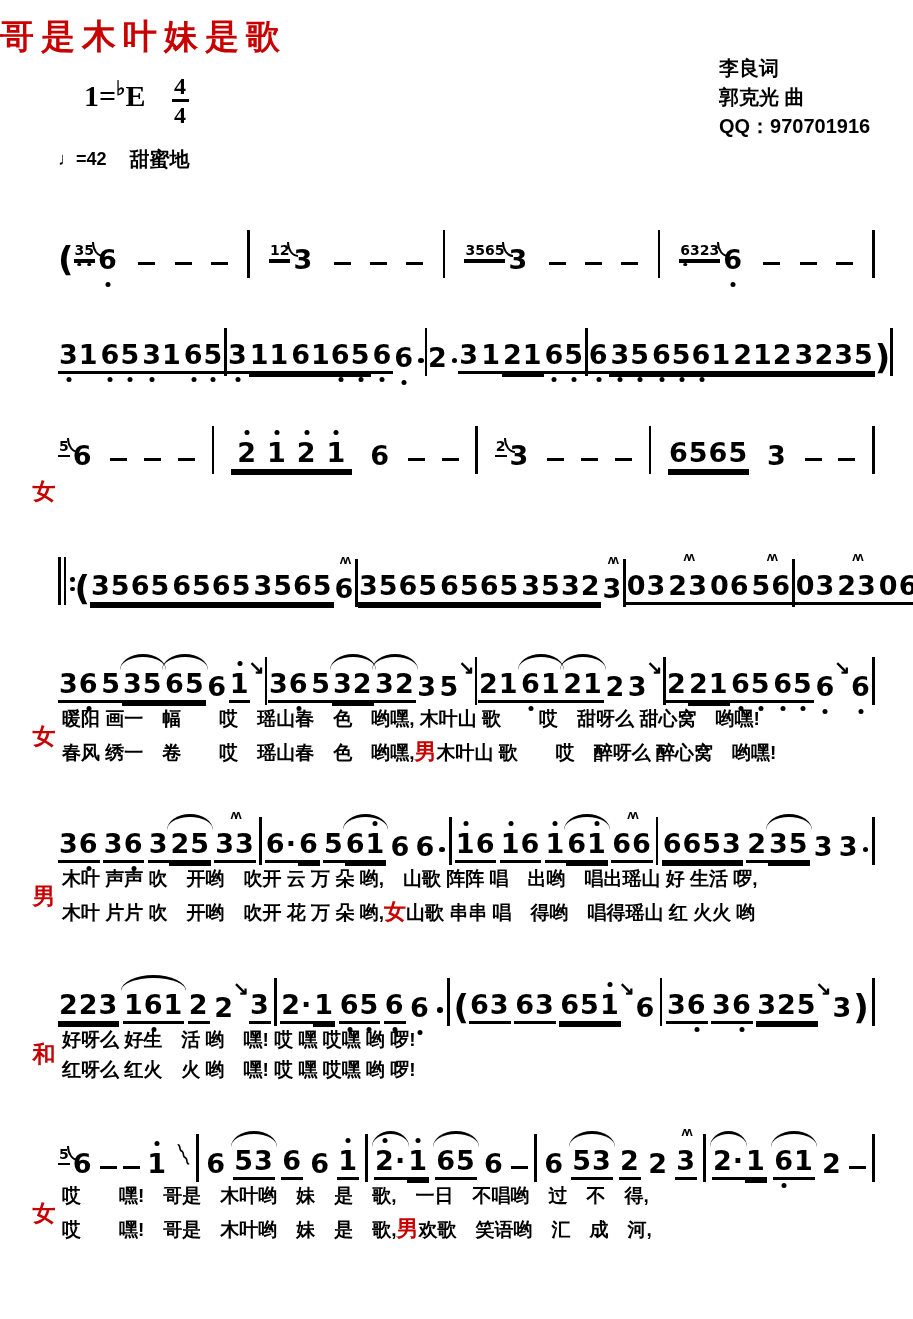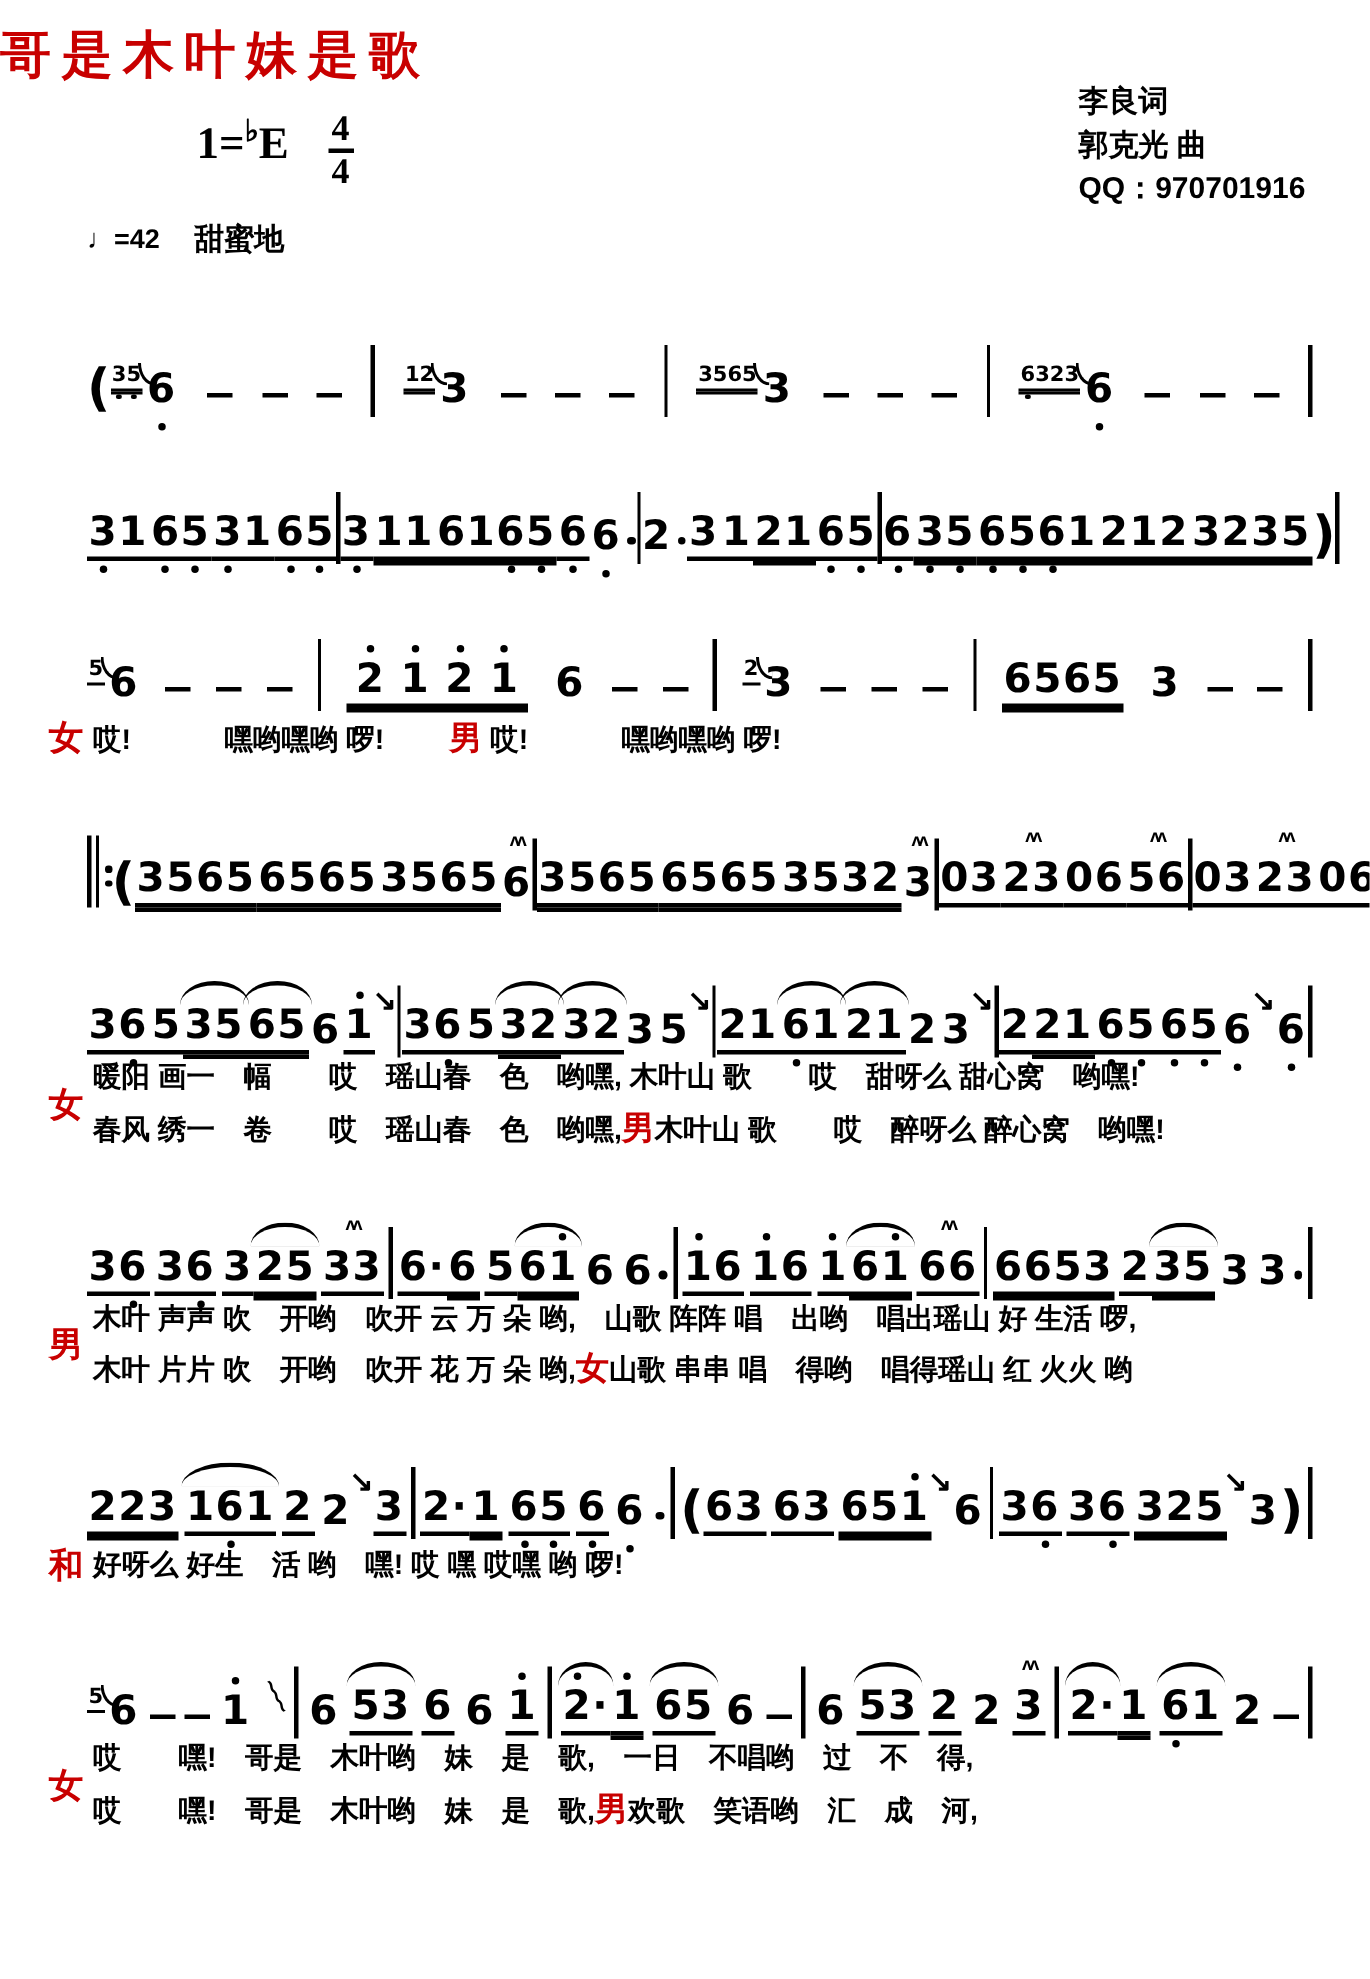--- a/index.html
+++ b/index.html
@@ -5,21 +5,21 @@
   html,body{margin:0;padding:0;background:#fff;}
   body{width:913px;height:1319px;overflow:hidden;font-family:"Liberation Sans",sans-serif;color:#000;}
   .page{position:relative;width:913px;height:1319px;}
 
   
   .title{margin-top:14px;text-align:left;font-size:34px;font-weight:700;letter-spacing:7px;color:#c80000;
          font-family:"Liberation Serif",serif;}
   .hdr{position:relative;height:118px;}
   .keysig{position:absolute;left:84px;top:18px;display:flex;align-items:flex-start;
           font-family:"Liberation Serif",serif;font-weight:700;}
-  .keytxt{font-size:30px;line-height:1;margin-left:47px;}
+  .keytxt{font-size:30px;line-height:1;}
   .flat{font-size:20px;vertical-align:super;}
   .meter{display:inline-flex;flex-direction:column;align-items:center;margin-left:26px;margin-top:-4px;}
   .meter b{font-size:24px;line-height:1.0;font-family:"Liberation Serif",serif;}
   .meter i{width:17px;height:3px;background:#000;margin:1px 0;}
   .tempo{position:absolute;left:58px;top:86px;font-weight:700;font-size:18px;display:flex;align-items:center;}
   .tempo .expr{margin-left:23px;font-size:20px;}
   .credits{position:absolute;left:675px;top:-6px;font-weight:700;font-size:20px;line-height:1.45;margin-left:44px;}
 
   
   .system{display:flex;justify-content:space-between;align-items:flex-end;
@@ -463,23 +463,20 @@
         </span>
         <span class="grp">
           <span class="dash"></span>
         </span>
         <span class="grp">
           <span class="bar"></span>
         </span>
       </div>
       <div class="lyrics">
         <div class="lab">女</div>
-        <div class="rows">
-          <div class="lrow"><span>哎!　　　 嘿哟嘿哟 啰!　　 </span><span class="red">男</span><span> 哎!　　　 嘿哟嘿哟 啰!</span></div>
-        </div>
       </div>
       <div class="system">
         <span class="grp">
           <span class="rep">
             <i></i>
             <i></i>
             <span class="rd">
               <b></b>
               <b></b>
             </span>
@@ -1159,20 +1156,21 @@
           <span class="paren">)</span>
         </span>
         <span class="grp">
           <span class="bar"></span>
         </span>
       </div>
       <div class="lyrics">
         <div class="lab">和</div>
         <div class="rows">
           <div class="lrow"><span>好呀么 好生　活 哟　嘿! 哎 嘿 哎嘿 哟 啰!</span></div>
+          <div class="lrow"><span>红呀么 红火　火 哟　嘿! 哎 嘿 哎嘿 哟 啰!</span></div>
         </div>
       </div>
       <div class="system">
         <span class="grp">
           <span class="tok g">
             <span class="chars u1">
               <span class="ch">5</span>
             </span>
           </span>
           <span class="tok">

